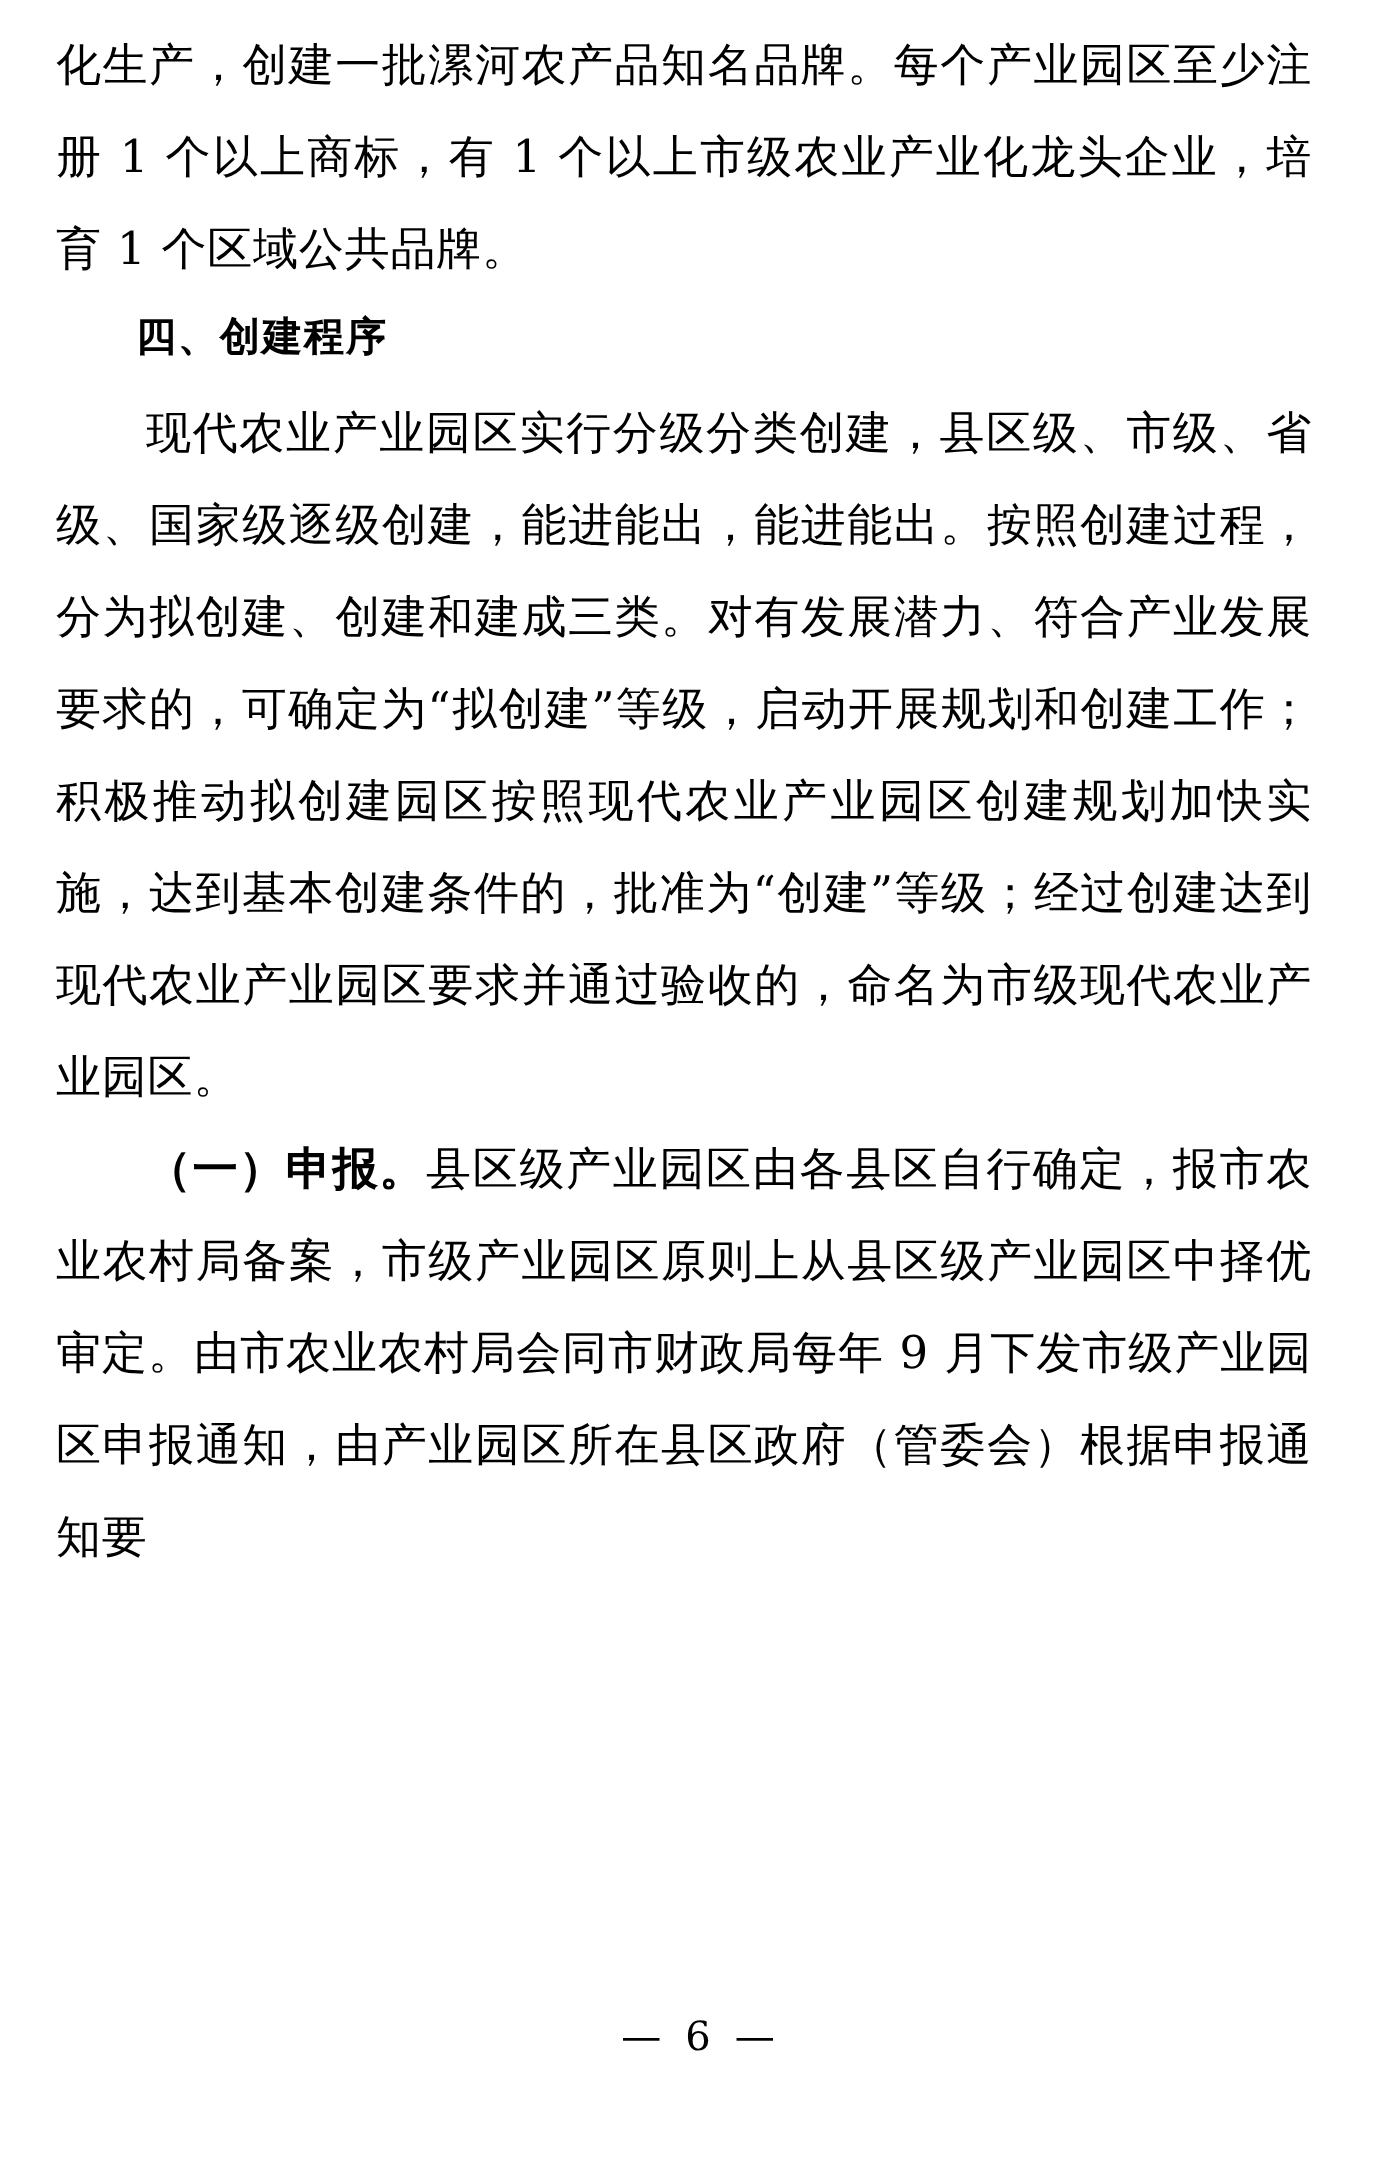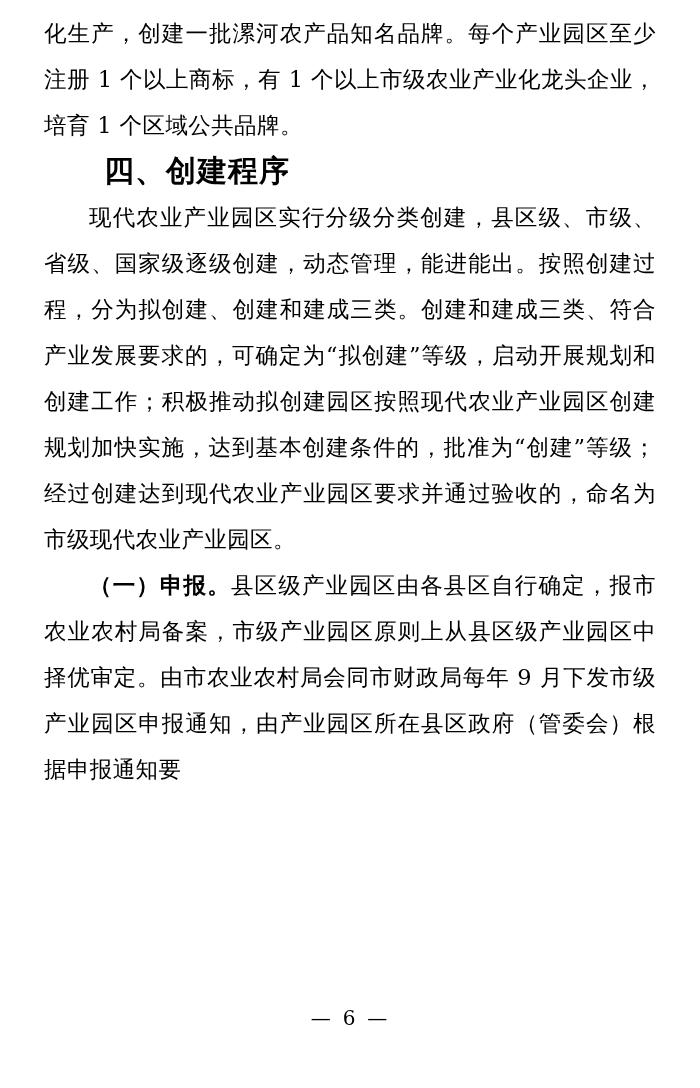--- a/index.html
+++ b/index.html
@@ -12,42 +12,42 @@
     background: #ffffff;
     font-family: "DejaVu Serif", "Liberation Serif", serif;
     color: #000000;
     overflow: hidden;
   }
   .page {
     position: relative;
     width: 700px;
     height: 1088px;
     box-sizing: border-box;
-    padding: 10px 44px 0 44px;
+    padding: 10px 44px 0 28px;
   }
   .doc-body {
     font-size: 22.5px;
     line-height: 46px;
     text-align: justify;
     text-justify: inter-ideograph;
     letter-spacing: 0.4px;
   }
   .para {
     margin: 0;
     text-indent: 2em;
   }
   .para.cont {
     text-indent: 0;
   }
   .heading {
     margin: 0;
     text-indent: 2em;
     font-weight: bold;
-    font-family: Liberation Serif, serif;
-    font-size: 30px;
+    font-family: Liberation Mono, monospace;
+    font-size: 20px;
     letter-spacing: 1px;
   }
   .bold-lead {
     font-weight: bold;
   }
   .footer {
     position: absolute;
     left: 0;
     right: 0;
     bottom: 58px;
@@ -68,21 +68,21 @@
 <body>
 
 <div class="page">
   <div class="doc-body">
 
     <p class="para cont">化生产，创建一批漯河农产品知名品牌。每个产业园区至少注册 1 个以上商标，有 1 个以上市级农业产业化龙头企业，培育 1 个区域公共品牌。</p>
 
 
     <p class="heading">四、创建程序</p>
 
-    <p class="para">现代农业产业园区实行分级分类创建，县区级、市级、省级、国家级逐级创建，动态管理，能进能出。按照创建过程，分为拟创建、创建和建成三类。创建和建成三类、符合产业发展要求的，可确定为“拟创建”等级，启动开展规划和创建工作；积极推动拟创建园区按照现代农业产业园区创建规划加快实施，达到基本创建条件的，批准为“创建”等级；经过创建达到现代农业产业园区要求并通过验收的，命名为市级现代农业产业园区。</p>
+    <p class="para">现代农业产业园区实行分级分类创建，县区级、市级、省级、国家级逐级创建，能进能出，能进能出。按照创建过程，分为拟创建、创建和建成三类。对有发展潜力、符合产业发展要求的，可确定为“拟创建”等级，启动开展规划和创建工作；积极推动拟创建园区按照现代农业产业园区创建规划加快实施，达到基本创建条件的，批准为“创建”等级；经过创建达到现代农业产业园区要求并通过验收的，命名为市级现代农业产业园区。</p>
 
     <p class="para"><span class="bold-lead">（一）申报。</span><span>县区级产业园区由各县区自行确定，报市农业农村局备案，市级产业园区原则上从县区级产业园区中择优审定。由市农业农村局会同市财政局每年 9 月下发市级产业园区申报通知，由产业园区所在县区政府（管委会）根据申报通知要</span></p>
 
   </div>
 
   <div class="footer">
     <span class="dash">—</span><span class="pnum">6</span><span class="dash">—</span>
   </div>
 </div>
 

